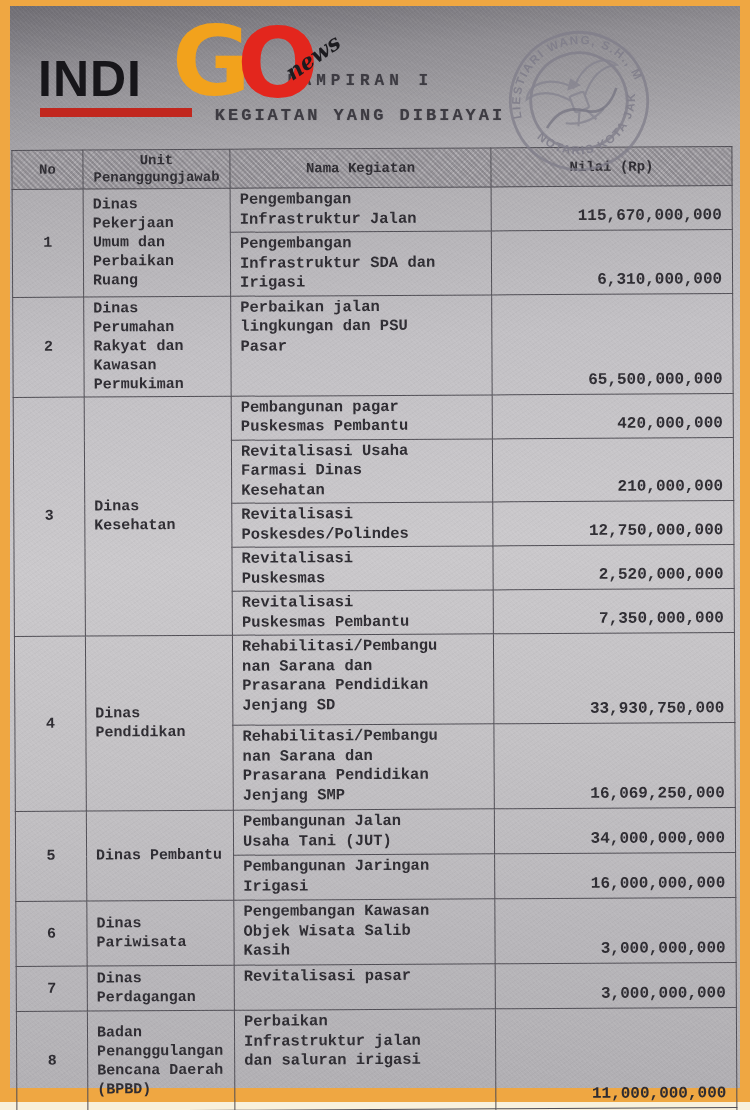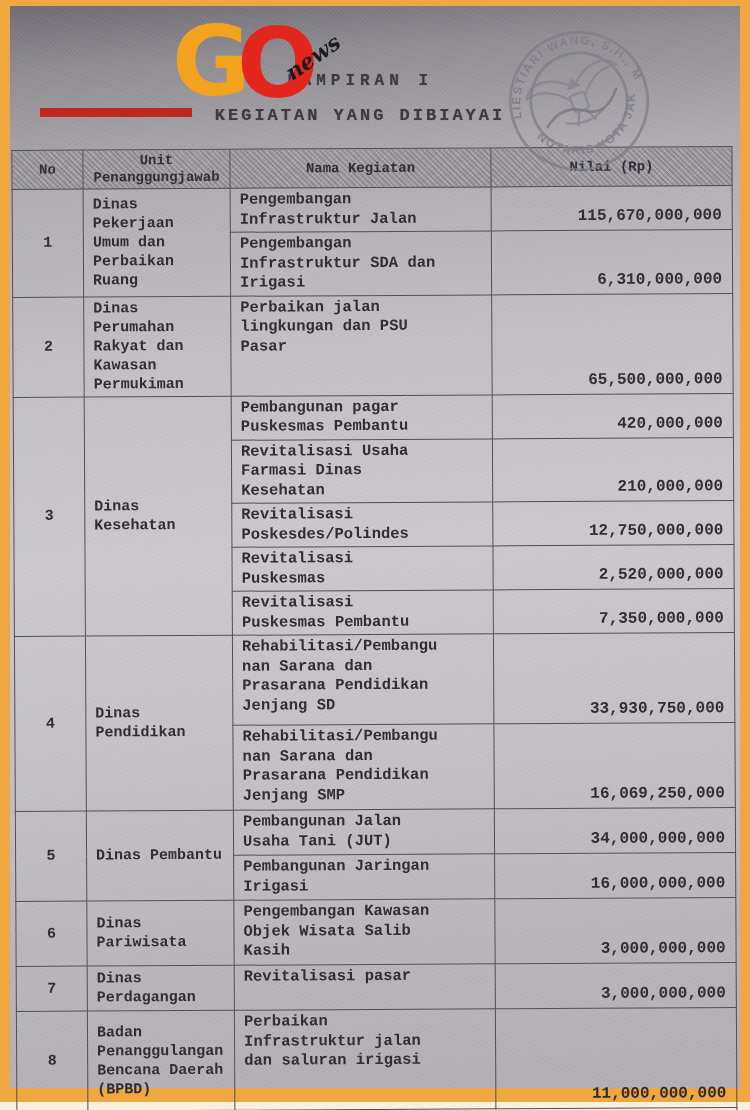--- a/index.html
+++ b/index.html
@@ -66,20 +66,21 @@
   tr.h100{height:100px;} tr.h40{height:40px;}
 </style>
 </head>
 <body>
 
 <div class="frame">
   <div class="orange-border"></div>
   <div class="paper">
 
     <div class="logo">
+      <div class="logo-indi">INDI</div>
       <div class="logo-bar"></div>
       <div class="logo-g">G</div>
       <div class="logo-o">O</div>
       <div class="logo-news">news</div>
     </div>
 
     <div class="titles">
       <div class="title1">LAMPIRAN I</div>
       <div class="title2">KEGIATAN YANG DIBIAYAI</div>
     </div>

